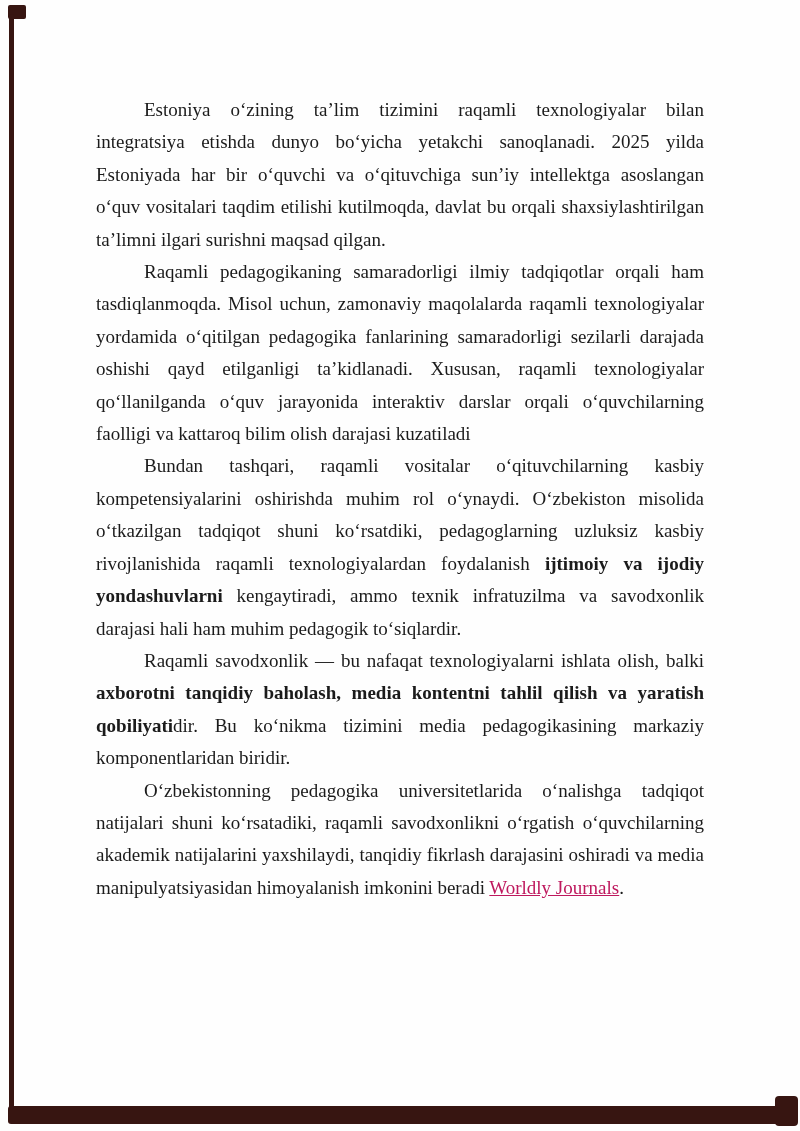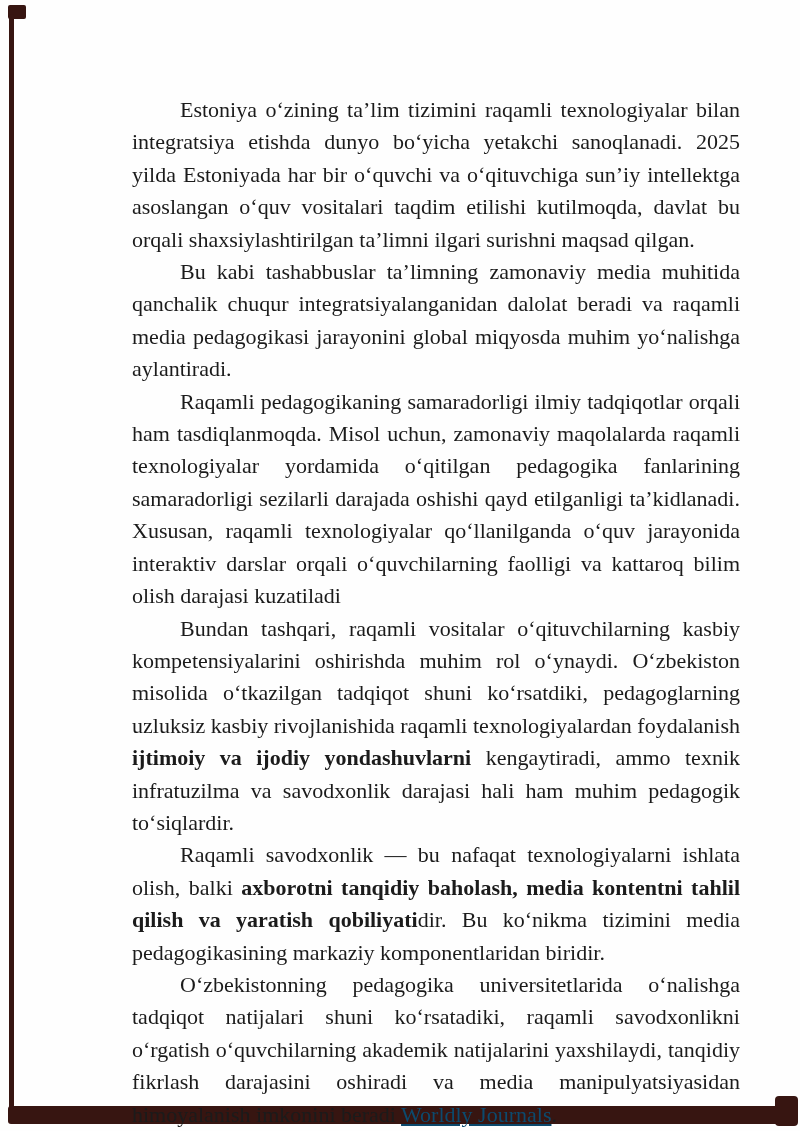--- a/index.html
+++ b/index.html
@@ -7,25 +7,24 @@
     width: 800px; height: 1131px;
     background: #fefefe;
     position: relative;
     overflow: hidden;
     font-family: "Liberation Serif", "DejaVu Serif", serif;
   }
   .doc-text {
     position: absolute;
     left: 96px; top: 94px;
     width: 608px;
-    font-size: 22px;
+    font-size: 19px;
     line-height: 32.4px;
     text-align: justify;
     color: #1b1b1b;
-    margin-left: 36px;
   }
   .doc-text p {
     margin: 0;
     text-indent: 48px;
   }
   .run-bold { font-weight: bold; }
   .run-link {
     text-decoration: underline;
     cursor: pointer;
   }
@@ -40,23 +39,22 @@
 
 <div class="scan-edge edge-topleft" style="background-color: rgb(55, 21, 17);"></div>
 <div class="scan-edge edge-left" style="background-color: rgb(55, 21, 17);"></div>
 <div class="scan-edge edge-bottom" style="background-color: rgb(55, 21, 17);"></div>
 <div class="scan-edge edge-bottomright" style="background-color: rgb(55, 21, 17);"></div>
 
 <div class="doc-text" style="color: rgb(27, 27, 27);">
 
   <p><span>Estoniya o‘zining ta’lim tizimini raqamli texnologiyalar bilan integratsiya etishda dunyo bo‘yicha yetakchi sanoqlanadi. 2025 yilda Estoniyada har bir o‘quvchi va o‘qituvchiga sun’iy intellektga asoslangan o‘quv vositalari taqdim etilishi kutilmoqda, davlat bu orqali shaxsiylashtirilgan ta’limni ilgari surishni maqsad qilgan.</span></p>
 
-  <p><span>Bu kabi tashabbuslar ta’limning zamonaviy media muhitida qanchalik chuqur integratsiyalanganidan dalolat beradi va raqamli media pedagogikasi jarayonini global miqyosda muhim yo‘nalishga aylantiradi.</span></p>
 
   <p><span>Raqamli pedagogikaning samaradorligi ilmiy tadqiqotlar orqali ham tasdiqlanmoqda. Misol uchun, zamonaviy maqolalarda raqamli texnologiyalar yordamida o‘qitilgan pedagogika fanlarining samaradorligi sezilarli darajada oshishi qayd etilganligi ta’kidlanadi. Xususan, raqamli texnologiyalar qo‘llanilganda o‘quv jarayonida interaktiv darslar orqali o‘quvchilarning faolligi va kattaroq bilim olish darajasi kuzatiladi</span></p>
 
   <p><span>Bundan tashqari, raqamli vositalar o‘qituvchilarning kasbiy kompetensiyalarini oshirishda muhim rol o‘ynaydi. O‘zbekiston misolida o‘tkazilgan tadqiqot shuni ko‘rsatdiki, pedagoglarning uzluksiz kasbiy rivojlanishida raqamli texnologiyalardan foydalanish </span><span class="run-bold">ijtimoiy va ijodiy yondashuvlarni</span><span> kengaytiradi, ammo texnik infratuzilma va savodxonlik darajasi hali ham muhim pedagogik to‘siqlardir.</span></p>
 
   <p><span>Raqamli savodxonlik — bu nafaqat texnologiyalarni ishlata olish, balki </span><span class="run-bold">axborotni tanqidiy baholash, media kontentni tahlil qilish va yaratish qobiliyati</span><span>dir. Bu ko‘nikma tizimini media pedagogikasining markaziy komponentlaridan biridir.</span></p>
 
-  <p><span>O‘zbekistonning pedagogika universitetlarida o‘nalishga tadqiqot natijalari shuni ko‘rsatadiki, raqamli savodxonlikni o‘rgatish o‘quvchilarning akademik natijalarini yaxshilaydi, tanqidiy fikrlash darajasini oshiradi va media manipulyatsiyasidan himoyalanish imkonini beradi </span><a class="run-link" style="color: #0c4a6e;">Worldly Journals</a><span>.</span></p>
+  <p><span>O‘zbekistonning pedagogika universitetlarida o‘nalishga tadqiqot natijalari shuni ko‘rsatadiki, raqamli savodxonlikni o‘rgatish o‘quvchilarning akademik natijalarini yaxshilaydi, tanqidiy fikrlash darajasini oshiradi va media manipulyatsiyasidan himoyalanish imkonini beradi </span><a class="run-link" style="color: #be185d;">Worldly Journals</a><span>.</span></p>
 
 </div>
 
 </body></html>

